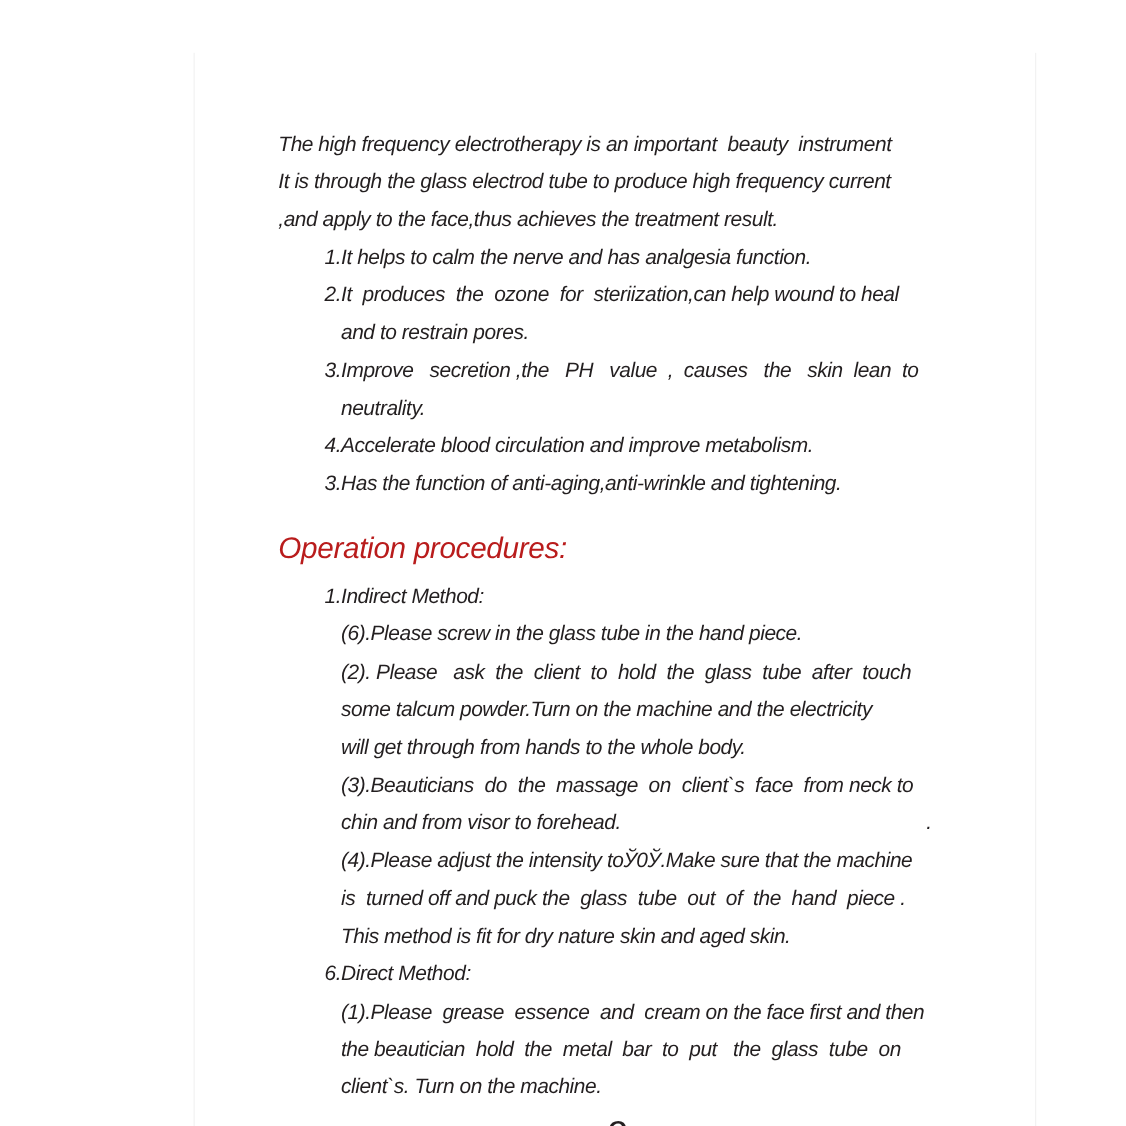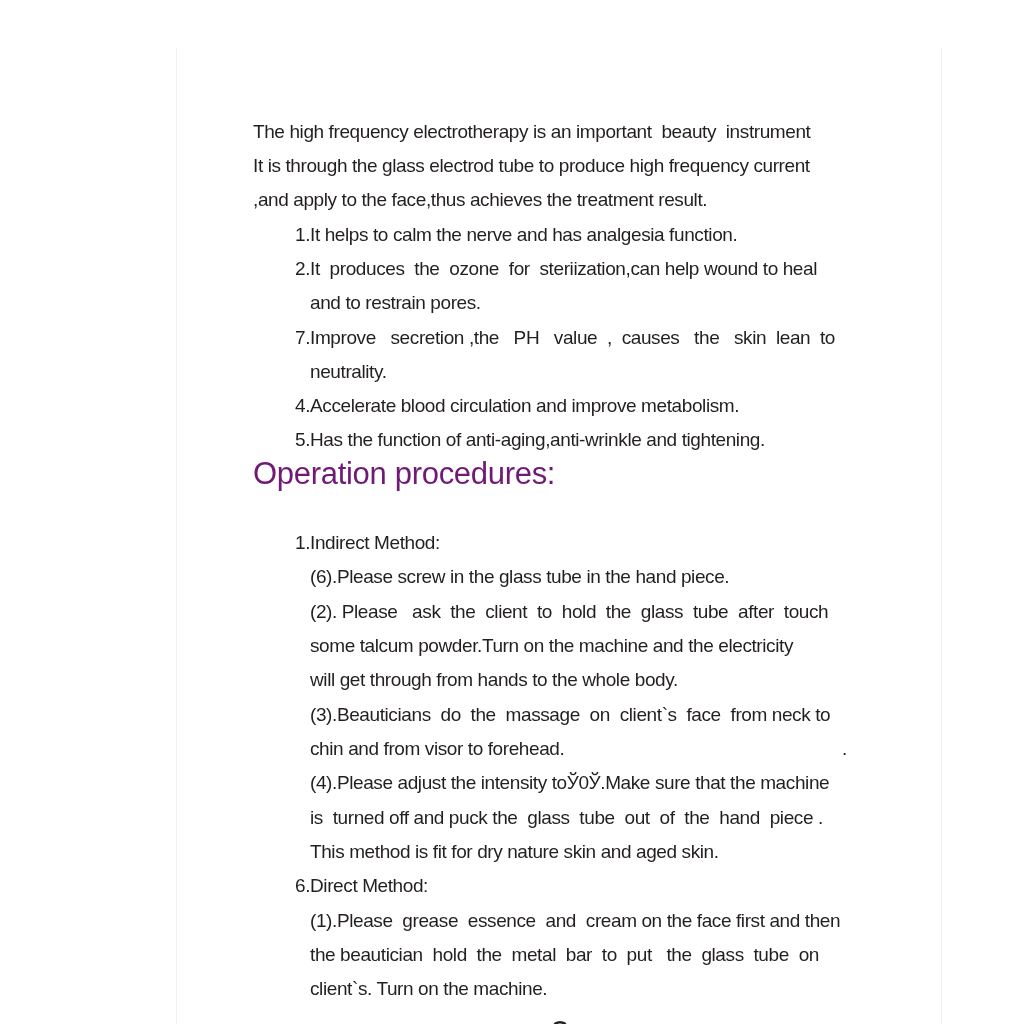--- a/index.html
+++ b/index.html
@@ -1,15 +1,15 @@
 <!DOCTYPE html>
 <html><head>
   <meta charset="utf-8">
   <style>
-    * { box-sizing: border-box; margin: 16px; padding: 0; }
+    * { box-sizing: border-box; margin: 16px; padding: 0; font-style: italic; }
     html, body {
       width: 1024px; height: 1024px;
       background: #ffffff;
       overflow: hidden;
     }
     body {
       position: relative;
       font-family: "Liberation Sans", "DejaVu Sans", sans-serif;
       color: #231f20;
     }
@@ -25,24 +25,24 @@
     .line {
       position: absolute;
       font-size: 19px;
       line-height: 24px;
       white-space: nowrap;
       letter-spacing: -0.4px;
       transform-origin: left top;
     }
     .heading {
       position: absolute;
-      left: 205px; top: 406px;
-      font-size: 31px;
+      left: 205px; top: 430px;
+      font-size: 27px;
       line-height: 40px;
-      color: #701a75;
+      color: #b91c1c;
       letter-spacing: -0.3px;
       white-space: nowrap;
     }
     .page-number {
       position: absolute;
       left: 0; width: 1024px; top: 964px;
       text-align: center;
       font-size: 34px;
       line-height: 40px;
       color: #231f20;
@@ -53,24 +53,24 @@
 
 <div class="page"></div>
 
 <div class="line" style="left: 205px; top: 72px; width: 606px; white-space: pre;">The high frequency electrotherapy is an important  beauty  instrument</div>
 <div class="line" style="left: 205px; top: 106px; width: 606px; white-space: pre;">It is through the glass electrod tube to produce high frequency current</div>
 <div class="line" style="left: 205px; top: 140px; white-space: pre;">,and apply to the face,thus achieves the treatment result.</div>
 
 <div class="line" style="left: 247px; top: 175px; white-space: pre;">1.It helps to calm the nerve and has analgesia function.</div>
 <div class="line" style="left: 247px; top: 209px; white-space: pre;">2.It  produces  the  ozone  for  steriization,can help wound to heal</div>
 <div class="line" style="left: 262px; top: 243px; white-space: pre; text-align: right;">and to restrain pores.</div>
-<div class="line" style="left: 247px; top: 278px; white-space: pre;">7.Improve   secretion ,the   PH   value  ,  causes   the   skin  lean  to</div>
+<div class="line" style="left: 247px; top: 278px; white-space: pre;">3.Improve   secretion ,the   PH   value  ,  causes   the   skin  lean  to</div>
 <div class="line" style="left: 262px; top: 312px; white-space: pre;">neutrality.</div>
 <div class="line" style="left: 247px; top: 346px; white-space: pre;">4.Accelerate blood circulation and improve metabolism.</div>
-<div class="line" style="left: 247px; top: 380px; white-space: pre;">5.Has the function of anti-aging,anti-wrinkle and tightening.</div>
+<div class="line" style="left: 247px; top: 380px; white-space: pre;">3.Has the function of anti-aging,anti-wrinkle and tightening.</div>
 
 <div class="heading">Operation procedures:</div>
 
 <div class="line" style="left: 247px; top: 483px; white-space: pre;">1.Indirect Method:</div>
 <div class="line" style="left: 262px; top: 517px; white-space: pre;">(6).Please screw in the glass tube in the hand piece.</div>
 
 <div class="line" style="left: 262px; top: 552px; white-space: pre;">(2). Please   ask  the  client  to  hold  the  glass  tube  after  touch</div>
 <div class="line" style="left: 262px; top: 586px; white-space: pre;">some talcum powder.Turn on the machine and the electricity</div>
 <div class="line" style="left: 262px; top: 620px; white-space: pre;">will get through from hands to the whole body.</div>
 

